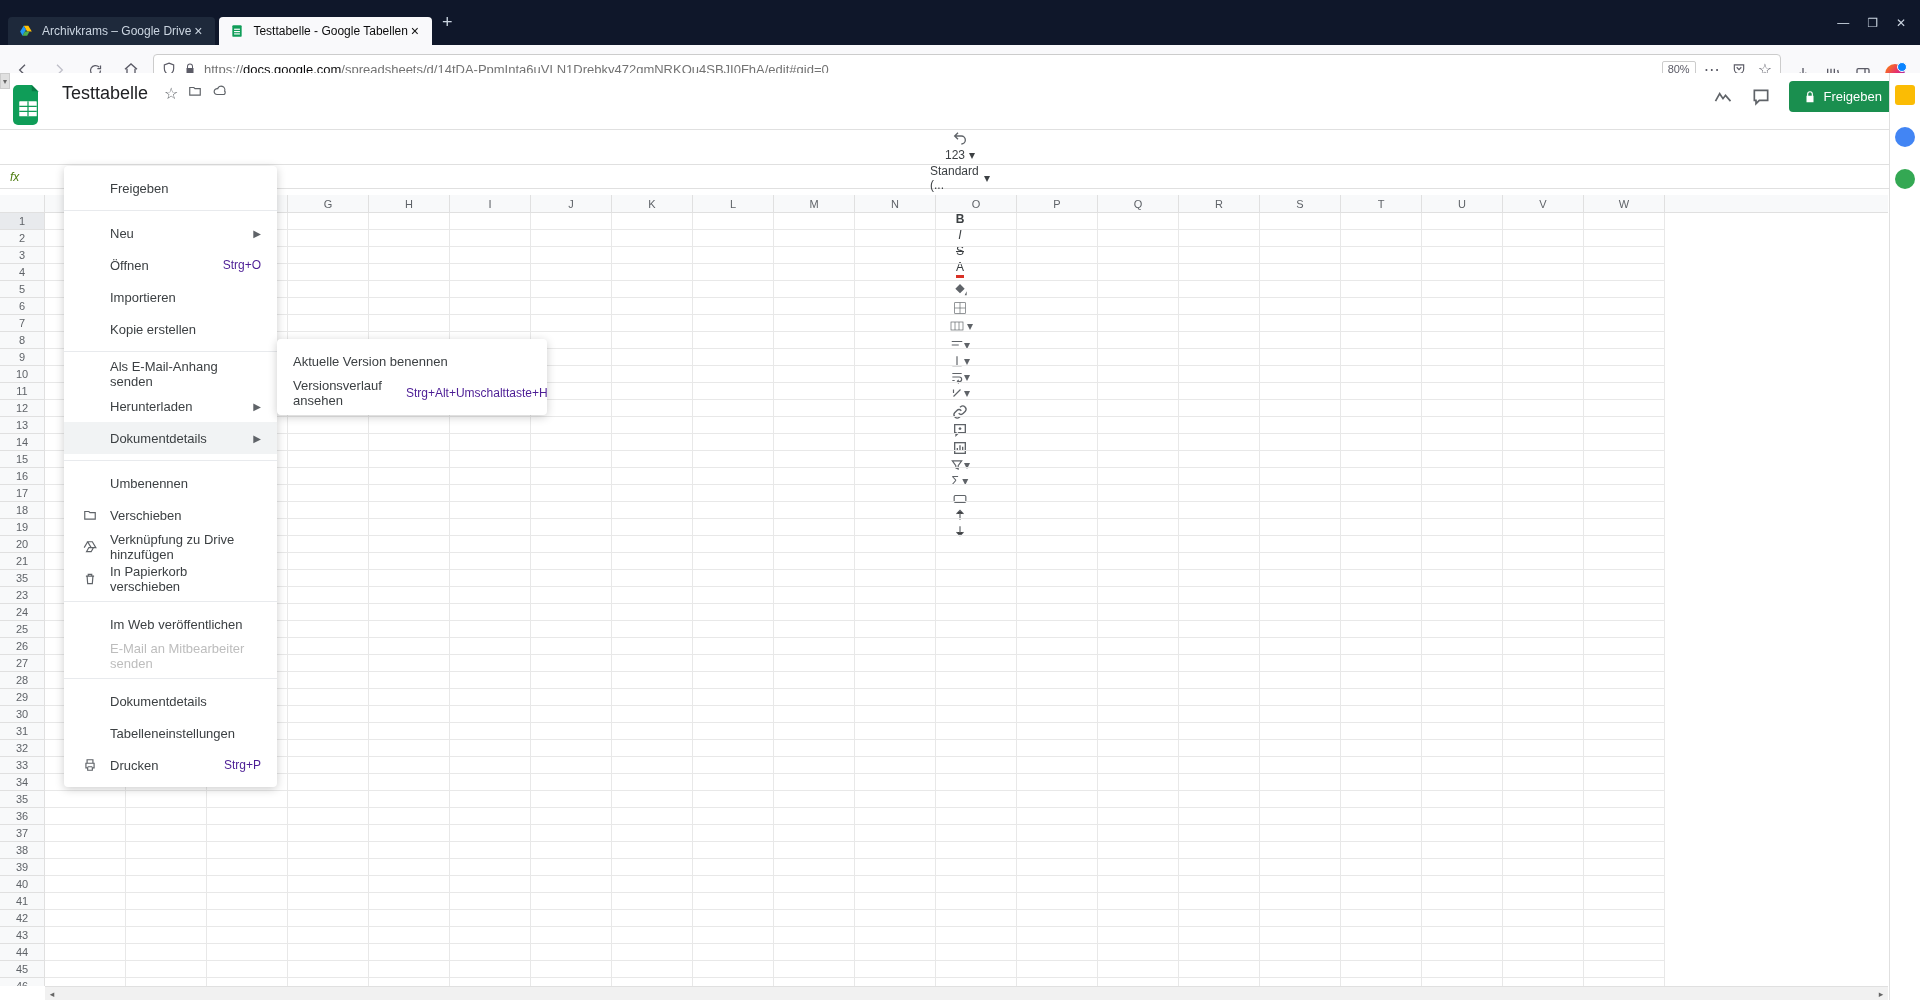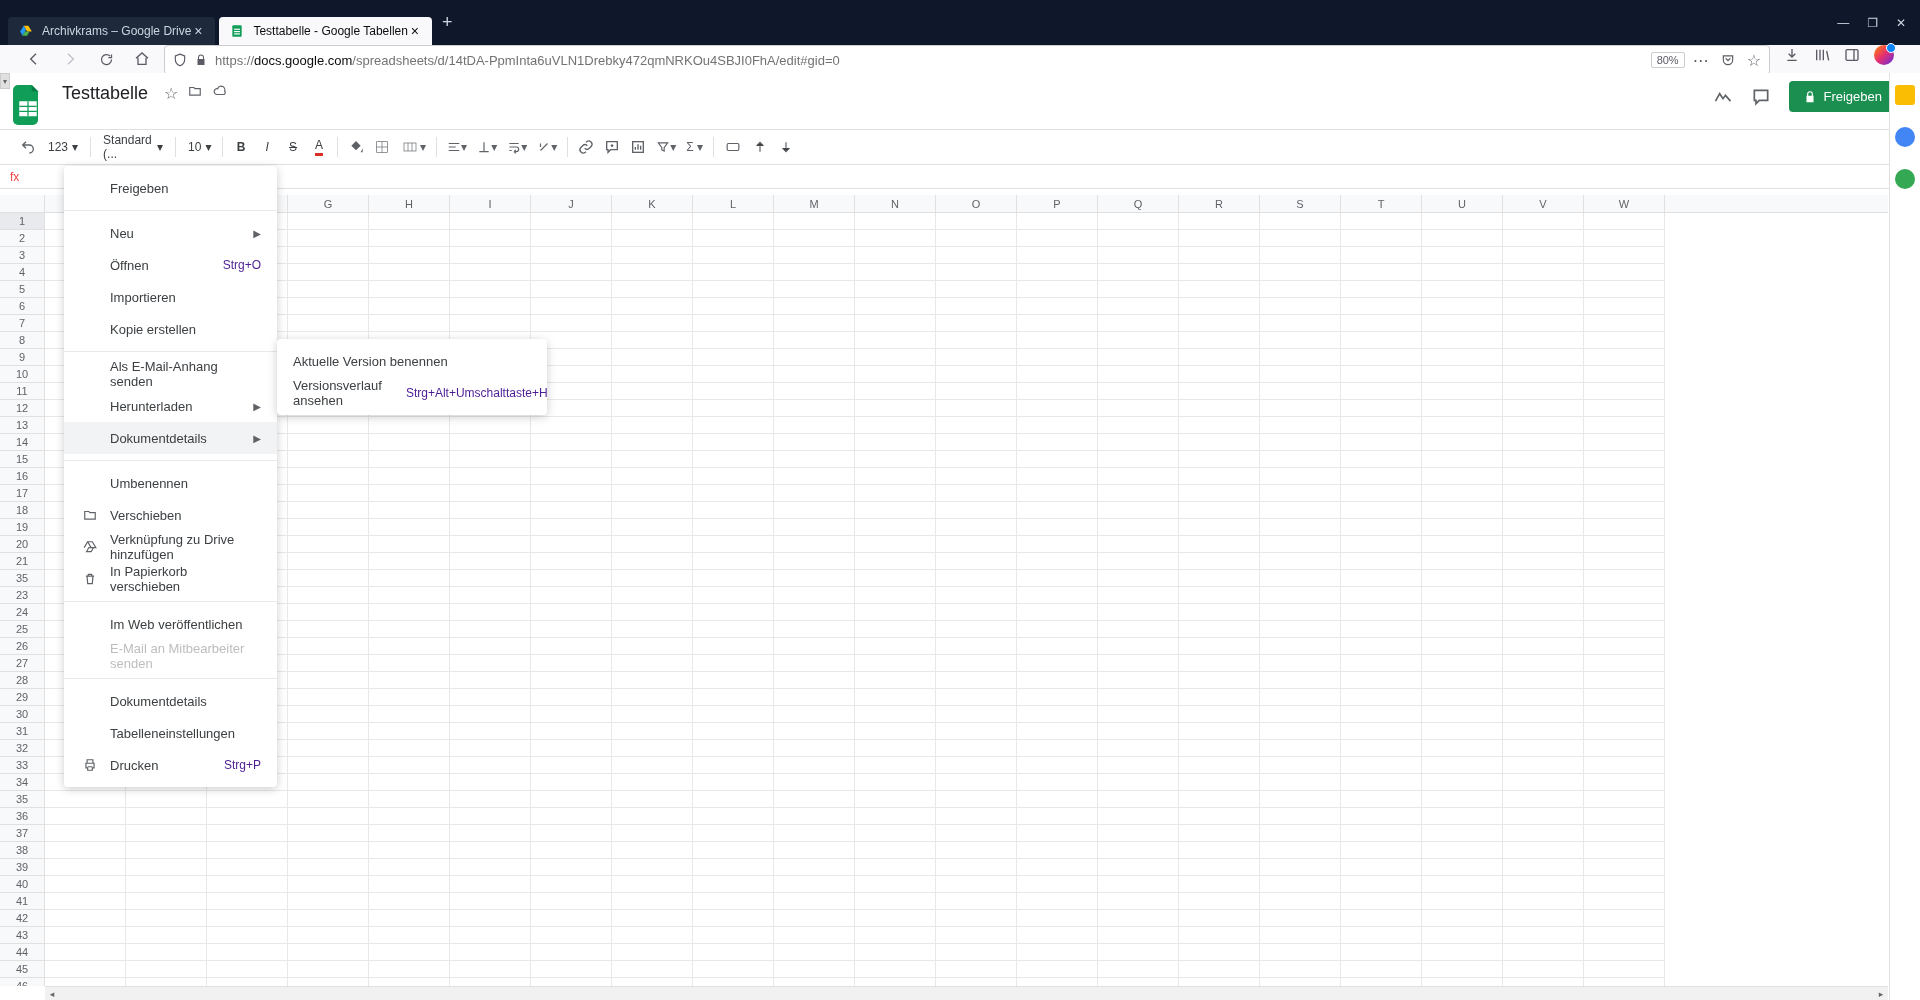--- a/index.html
+++ b/index.html
@@ -11,21 +11,21 @@
 .tab.inactive { background: #1e293b; color: #cbd5e1; border-radius: 4px 4px 0 0; margin-right: 4px; }
 .tab.active { background: #f9f9fb; color: #0c0c0d; border-radius: 4px 4px 0 0; }
 .tab-icon { width: 16px; height: 16px; margin-right: 8px; display: flex; align-items: center; justify-content: center; }
 .tab-title { font-size: 12px; flex: 1; white-space: nowrap; overflow: hidden; text-overflow: ellipsis; }
 .tab-close { width: 14px; height: 14px; display: flex; align-items: center; justify-content: center; font-size: 14px; cursor: pointer; }
 .new-tab { color: #cbd5e1; padding: 0 10px; font-size: 18px; cursor: pointer; align-self: center; }
 .win-controls { margin-left: auto; display: flex; gap: 18px; padding: 0 14px; align-items: center; height: 100%; }
 .win-controls span { color: #cbd5e1; font-size: 12px; cursor: pointer; }
 
 
-.addr-row { height: 40px; background: #f9f9fb; border-bottom: 1px solid #e0e0e0; display: flex; align-items: flex-start; padding: 0 20px; gap: 8px; }
+.addr-row { height: 40px; background: #f9f9fb; border-bottom: 1px solid #e0e0e0; display: flex; align-items: flex-end; padding: 0 9px; gap: 8px; }
 .nav-btn { width: 28px; height: 28px; display: flex; align-items: center; justify-content: center; color: #5b5b66; cursor: pointer; border-radius: 4px; }
 .nav-btn.disabled { color: #bfbfc9; }
 .addr-bar { flex: 1; height: 30px; background: #fff; border: 1px solid #ccc; border-radius: 4px; display: flex; align-items: center; padding: 0 8px; gap: 8px; }
 .addr-text { font-size: 13px; color: #737373; flex: 1; white-space: nowrap; overflow: hidden; }
 .addr-text .dom { color: #0c0c0d; }
 .zoom-badge { font-size: 11px; border: 1px solid #ccc; border-radius: 2px; padding: 1px 5px; color: #5b5b66; }
 .addr-icons { display: flex; gap: 12px; align-items: center; color: #5b5b66; }
 .right-toolbar { display: flex; gap: 14px; align-items: center; padding: 0 6px; color: #5b5b66; }
 .account-badge { width: 20px; height: 20px; border-radius: 50%; background: linear-gradient(135deg,#ff8a00,#e52e71,#5b2ee5); position: relative; }
 .account-badge::after { content:''; position:absolute; top:-2px; right:-2px; width:8px; height:8px; background:#0a84ff; border-radius:50%; border:1px solid #fff; }
@@ -41,29 +41,29 @@
 .doc-title { font-size: 18px; color: #202124; padding: 2px 6px; }
 .doc-title-icons { display: flex; gap: 10px; color: #5f6368; }
 .menu-bar { display: flex; gap: 2px; margin-top: 2px; font-size: 13px; color: #202124; align-items: center; }
 .menu-item { padding: 4px 7px; cursor: pointer; border-radius: 3px; }
 .menu-item.open { background: #e8eaed; }
 .last-edit { color: #5f6368; text-decoration: underline; margin-left: 8px; font-size: 13px; cursor: pointer; }
 .header-right { display: flex; align-items: center; gap: 18px; padding-right: 8px; }
 .share-btn { background: #1a8f4f; color: #fff; padding: 8px 14px; border-radius: 4px; font-size: 13px; font-weight: 500; display: flex; align-items: center; gap: 6px; cursor: pointer; }
 
 
-.toolbar { height: 36px; border-top: 1px solid #e0e0e0; border-bottom: 1px solid #e0e0e0; display: flex; align-items: center; padding: 0 16px; gap: 2px; font-size: 12px; color: #5f6368; position: relative; }
+.toolbar { height: 36px; border-top: 1px solid #e0e0e0; border-bottom: 1px solid #e0e0e0; display: flex; align-items: center; padding: 0 10px; gap: 2px; font-size: 12px; color: #5f6368; position: relative; flex-direction: column; }
 .tb-btn { min-width: 24px; height: 26px; display: flex; align-items: center; justify-content: center; cursor: pointer; border-radius: 2px; padding: 0 4px; }
 .tb-sep { width: 1px; height: 20px; background: #e0e0e0; margin: 0 4px; }
 .tb-select { padding: 0 6px; height: 24px; display: flex; align-items: center; gap: 4px; cursor: pointer; font-size: 12px; color: #3c4043; }
 .tb-collapse { position: absolute; right: 10px; cursor: pointer; }
 
 
 .formula-bar { height: 24px; border-bottom: 1px solid #e0e0e0; display: flex; align-items: center; padding: 0 10px; gap: 10px; font-size: 12px; color: #5f6368; }
-.fx-label { color: #ef4444; width: 30px; }
+.fx-label { font-style: italic; color: #4d7c0f; width: 30px; }
 
 
 .grid-wrap { position: absolute; top: 122px; left: 0; right: 32px; bottom: 14px; overflow: hidden; }
 .col-headers { display: flex; height: 18px; background: #f8f9fa; border-bottom: 1px solid #e0e0e0; position: sticky; top: 0; }
 .corner { width: 45px; border-right: 1px solid #e0e0e0; background: #f8f9fa; }
 .col-h { width: 81px; border-right: 1px solid #e0e0e0; text-align: center; font-size: 11px; color: #5f6368; line-height: 18px; }
 .grid-body { position: absolute; top: 18px; left: 0; right: 0; bottom: 0; overflow: hidden; }
 .grid-row { display: flex; height: 17px; }
 .row-h { width: 45px; background: #f8f9fa; border-right: 1px solid #e0e0e0; border-bottom: 1px solid #e0e0e0; text-align: center; font-size: 11px; color: #5f6368; line-height: 16px; }
 .row-h.sel { background: #e8eaed; }

